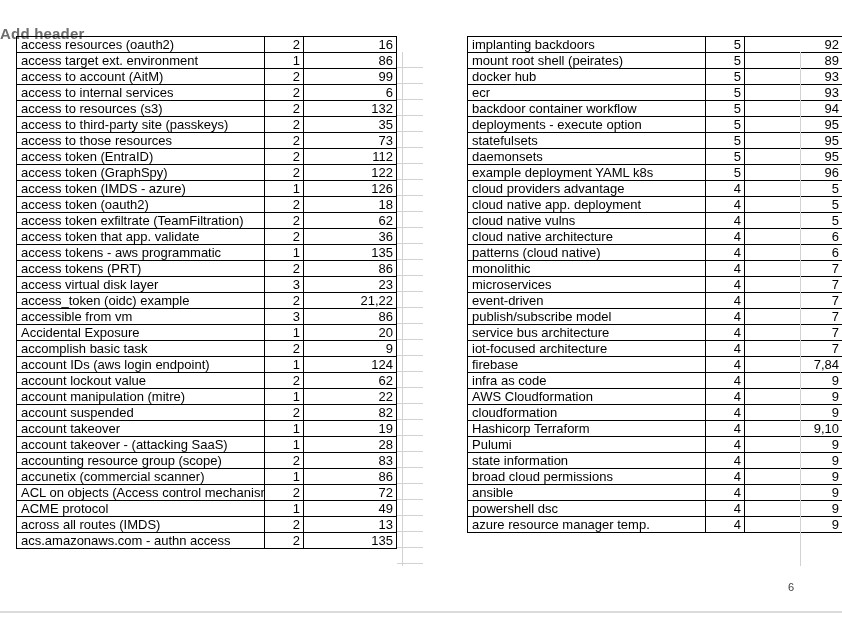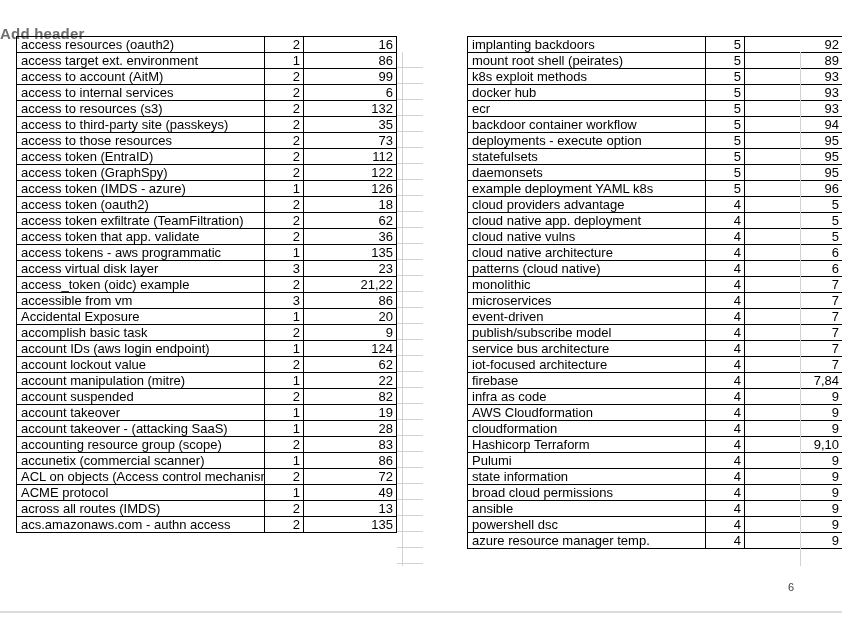--- a/index.html
+++ b/index.html
@@ -150,20 +150,25 @@
         <td class="term">access token that app. validate</td>
         <td class="n">2</td>
         <td class="pages">36</td>
       </tr>
       <tr>
         <td class="term">access tokens - aws programmatic</td>
         <td class="n">1</td>
         <td class="pages">135</td>
       </tr>
       <tr>
+        <td class="term">access tokens (PRT)</td>
+        <td class="n">2</td>
+        <td class="pages">86</td>
+      </tr>
+      <tr>
         <td class="term">access virtual disk layer</td>
         <td class="n">3</td>
         <td class="pages">23</td>
       </tr>
       <tr>
         <td class="term">access_token (oidc) example</td>
         <td class="n">2</td>
         <td class="pages">21,22</td>
       </tr>
       <tr>
@@ -258,25 +263,20 @@
         <td class="term">implanting backdoors</td>
         <td class="n">5</td>
         <td class="pages">92</td>
       </tr>
       <tr>
         <td class="term">mount root shell (peirates)</td>
         <td class="n">5</td>
         <td class="pages">89</td>
       </tr>
       <tr>
-        <td class="term">k8s exploit methods</td>
-        <td class="n">5</td>
-        <td class="pages">93</td>
-      </tr>
-      <tr>
         <td class="term">docker hub</td>
         <td class="n">5</td>
         <td class="pages">93</td>
       </tr>
       <tr>
         <td class="term">ecr</td>
         <td class="n">5</td>
         <td class="pages">93</td>
       </tr>
       <tr>

